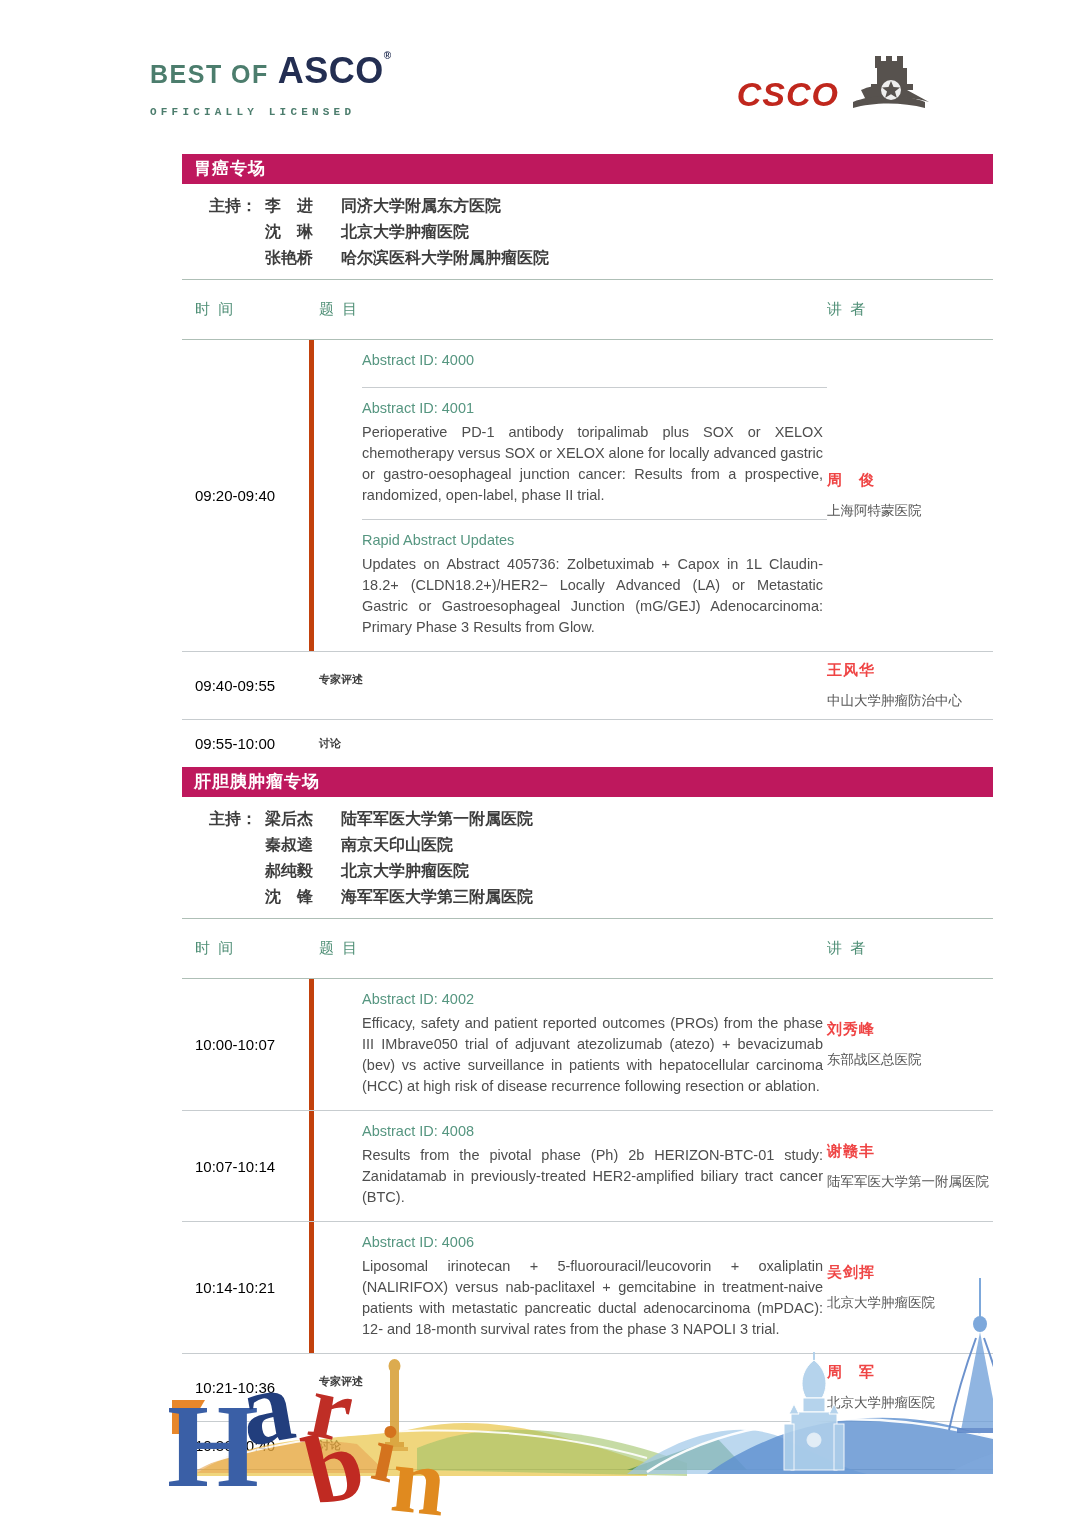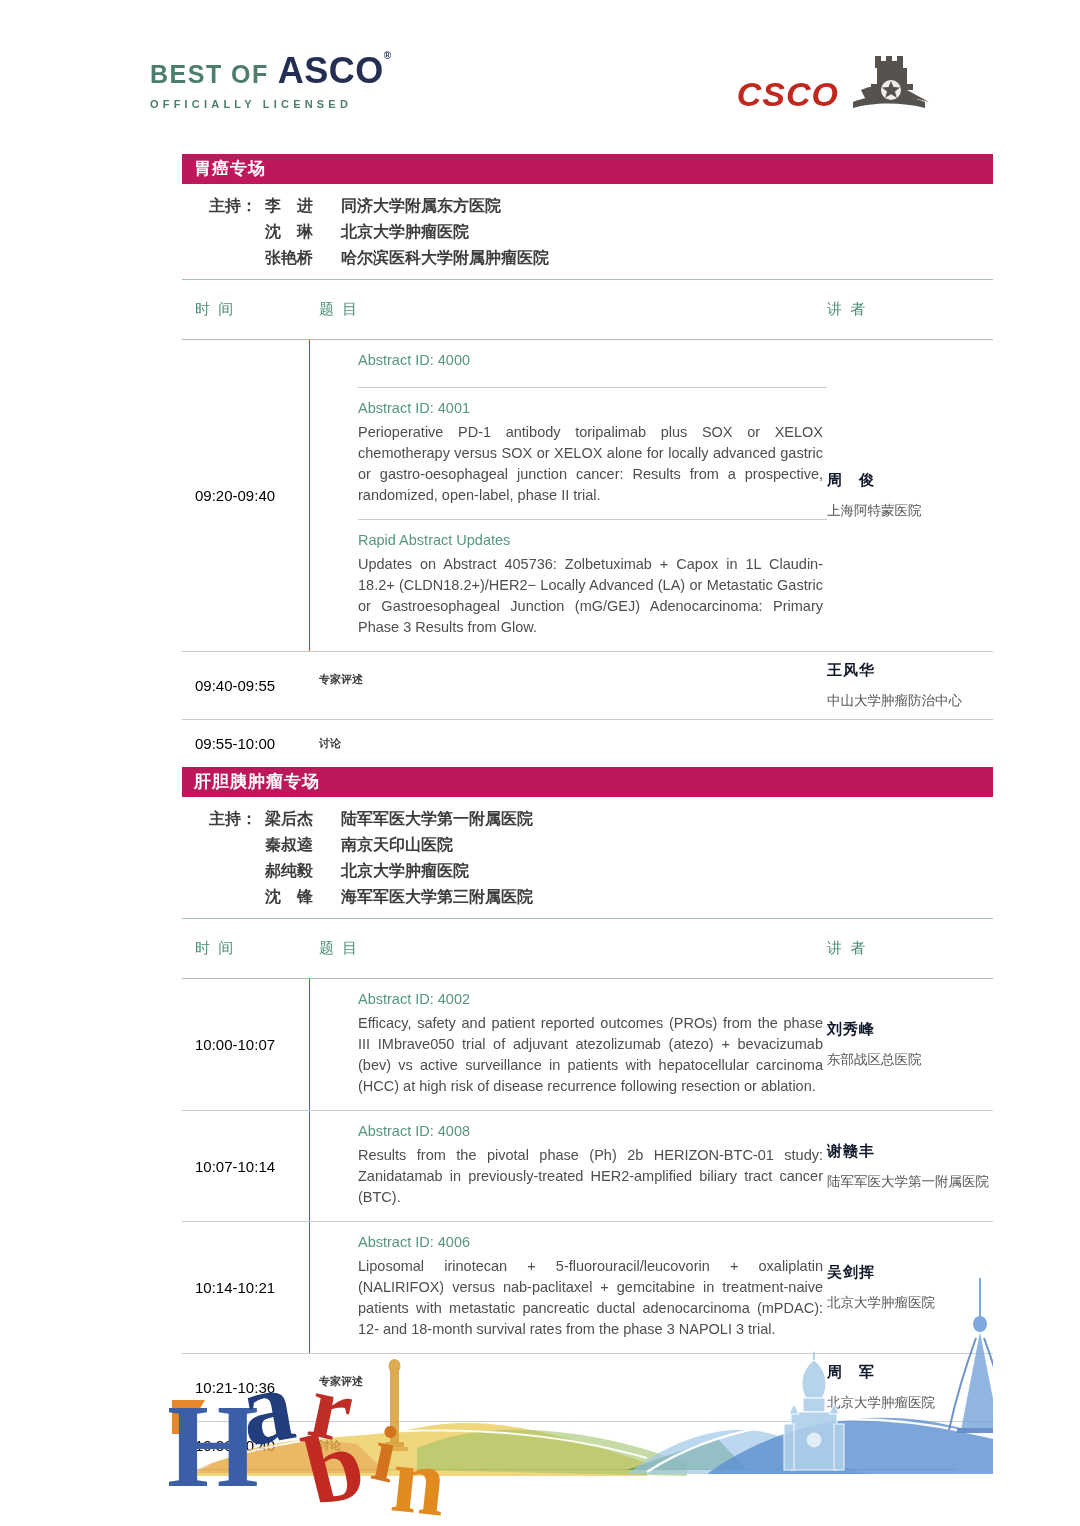--- a/index.html
+++ b/index.html
@@ -10,21 +10,21 @@
     font-family:"Liberation Sans","DejaVu Sans",sans-serif;
     color:#3d3d3d;
   }
 
   
   .logos { display:flex; justify-content:space-between; align-items:flex-start; padding:50px 60px 0 63px; }
   .asco-line { display:flex; align-items:baseline; }
   .best-of { color:#4c7d6d; font-size:25px; font-weight:700; letter-spacing:1.5px; }
   .asco-word { color:#232e52; font-size:36px; font-weight:800; margin-left:9px; letter-spacing:.5px; }
   .asco-reg { color:#232e52; font-size:10px; vertical-align:top; font-weight:700; }
-  .licensed { color:#4c7d6d; font-size:11px; font-weight:700; letter-spacing:4.2px; margin-top:6px; }
+  .licensed { color:#4c7d6d; font-size:11px; font-weight:700; letter-spacing:4.2px; margin-top:14px;font-family:Liberation Mono, monospace; }
   .csco-box { display:flex; align-items:flex-end; }
   .csco-word { color:#c0271d; font-size:34px; font-weight:800; font-style:italic; letter-spacing:1px; padding-bottom:6px; }
   .wall-icon { margin-left:2px; }
 
   
   .content { margin:34px 95px 0 95px; width:890px; }
   .session-bar {
     background:#be185d; color:#ffffff; font-size:17px; font-weight:700;
     letter-spacing:1px; padding:5px 12px; line-height:20px;
   }
@@ -40,28 +40,28 @@
     padding:20px 0; color:#4f8f76; font-size:15px; font-weight:400;
   }
   .th-time { padding-left:13px; letter-spacing:2px; }
   .th-topic { padding-left:10px; letter-spacing:2px; }
   .th-speaker { letter-spacing:2px; }
 
   .trow { display:grid; grid-template-columns:127px 518px 1fr; border-bottom:1px solid #c7cccf; }
   .trow:last-child { border-bottom:1px solid #b7bdc1; }
   .td-time { padding-left:13px; align-self:center; font-size:15px; color:#000000; white-space:nowrap; }
   .td-topic { padding-left:10px; }
-  .topic-bordered { border-left:1px solid #c2410c;padding-left:48px; }
+  .topic-bordered { border-left:5px solid #c2410c;padding-left:48px; }
   .abstract-block { padding:12px 4px 13px 0; }
   .abstract-block + .abstract-block { border-top:1px solid #c9cdd0; }
   .abstract-label { color:#569680; font-size:14.5px; margin-bottom:6px; }
   .abstract-text { color:#4e4e4e; font-size:14.5px; line-height:21px; text-align:justify; }
   .plain-topic { font-size:11px; font-weight:700; color:#3d3d3d; padding:20px 0; }
   .td-speaker { align-self:center; padding:9px 0; }
-  .speaker-name { font-size:15px; font-weight:700; color:#0f172a; letter-spacing:1px; }
+  .speaker-name { font-size:15px; font-weight:700; color:#ef4444; letter-spacing:1px; }
   .speaker-aff { font-size:13.5px; color:#555555; margin-top:12px; font-weight:400; }
 
   
   .footer-art { position:absolute; left:0; bottom:0; width:1080px; height:278px; pointer-events:none; }
 </style>
 </head>
 <body>
 
 <div class="page">
 

